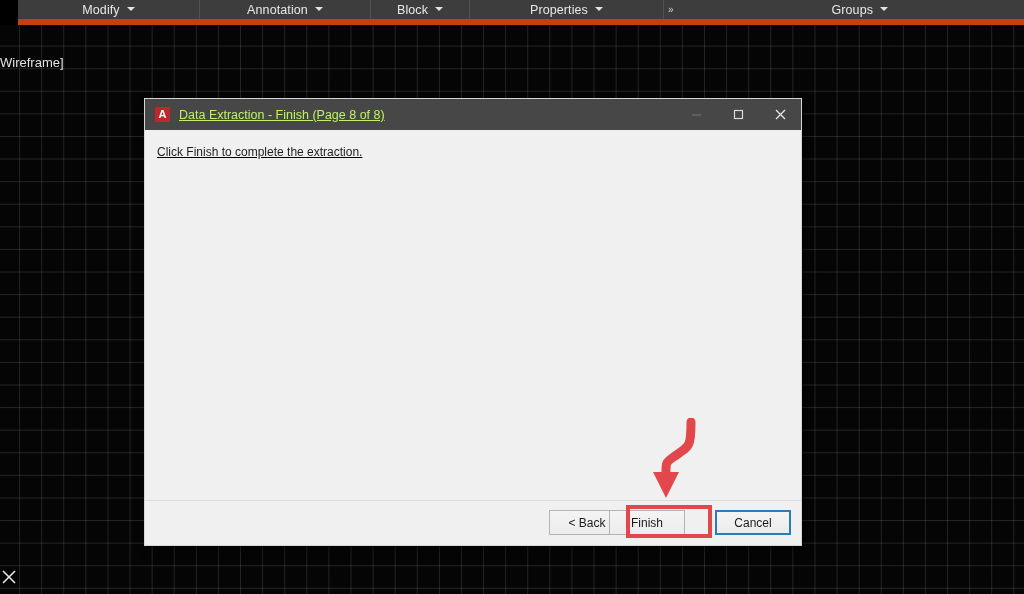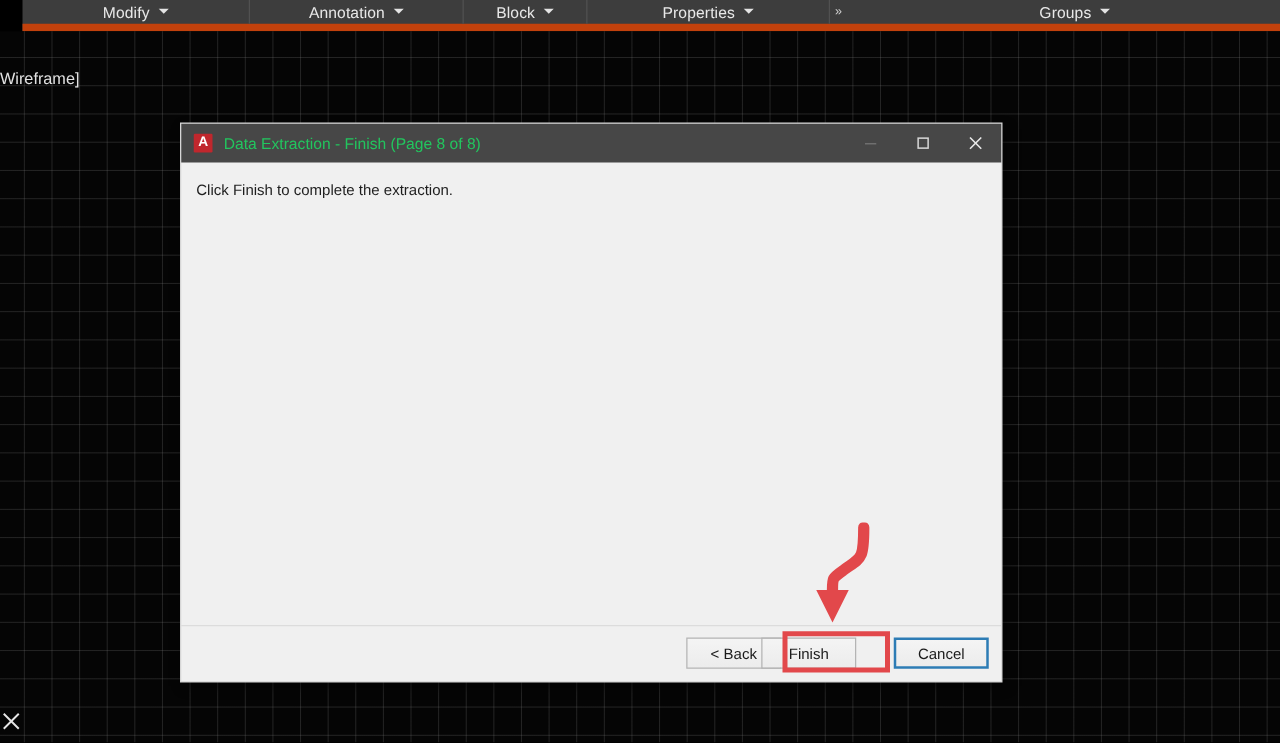--- a/index.html
+++ b/index.html
@@ -124,43 +124,45 @@
     border-radius: 1px;
     color: #fff;
     font-size: 11px;
     font-weight: bold;
     line-height: 15px;
     text-align: center;
     font-family: "Liberation Sans", sans-serif;
     flex: none;
   }
   #dialog-title {
-    color: #22c55e;
+    color: #bef264;
     font-size: 12.5px;
     margin-left: 9px;
     white-space: nowrap;
     flex: 1 1 auto;
     overflow: hidden;
     cursor: default;
+    text-decoration: underline;
   }
   .win-btn {
     width: 42px;
     height: 31px;
     display: flex;
     align-items: center;
     justify-content: center;
     flex: none;
   }
   .win-btn svg { display: block; }
 
   #dialog-body {
     flex: 1 1 auto;
     position: relative;
     padding: 14px 0 0 12px;
     box-sizing: border-box;
+    text-decoration: underline;
   }
   .body-line {
     color: #1e1e1e;
     font-size: 12px;
     line-height: 1.35;
     cursor: default;
   }
   #line1 { margin: 0 0 0 0; }
   #line2 { margin: 28px 0 0 0; }
   #line3 { margin: 14px 0 0 0; }

